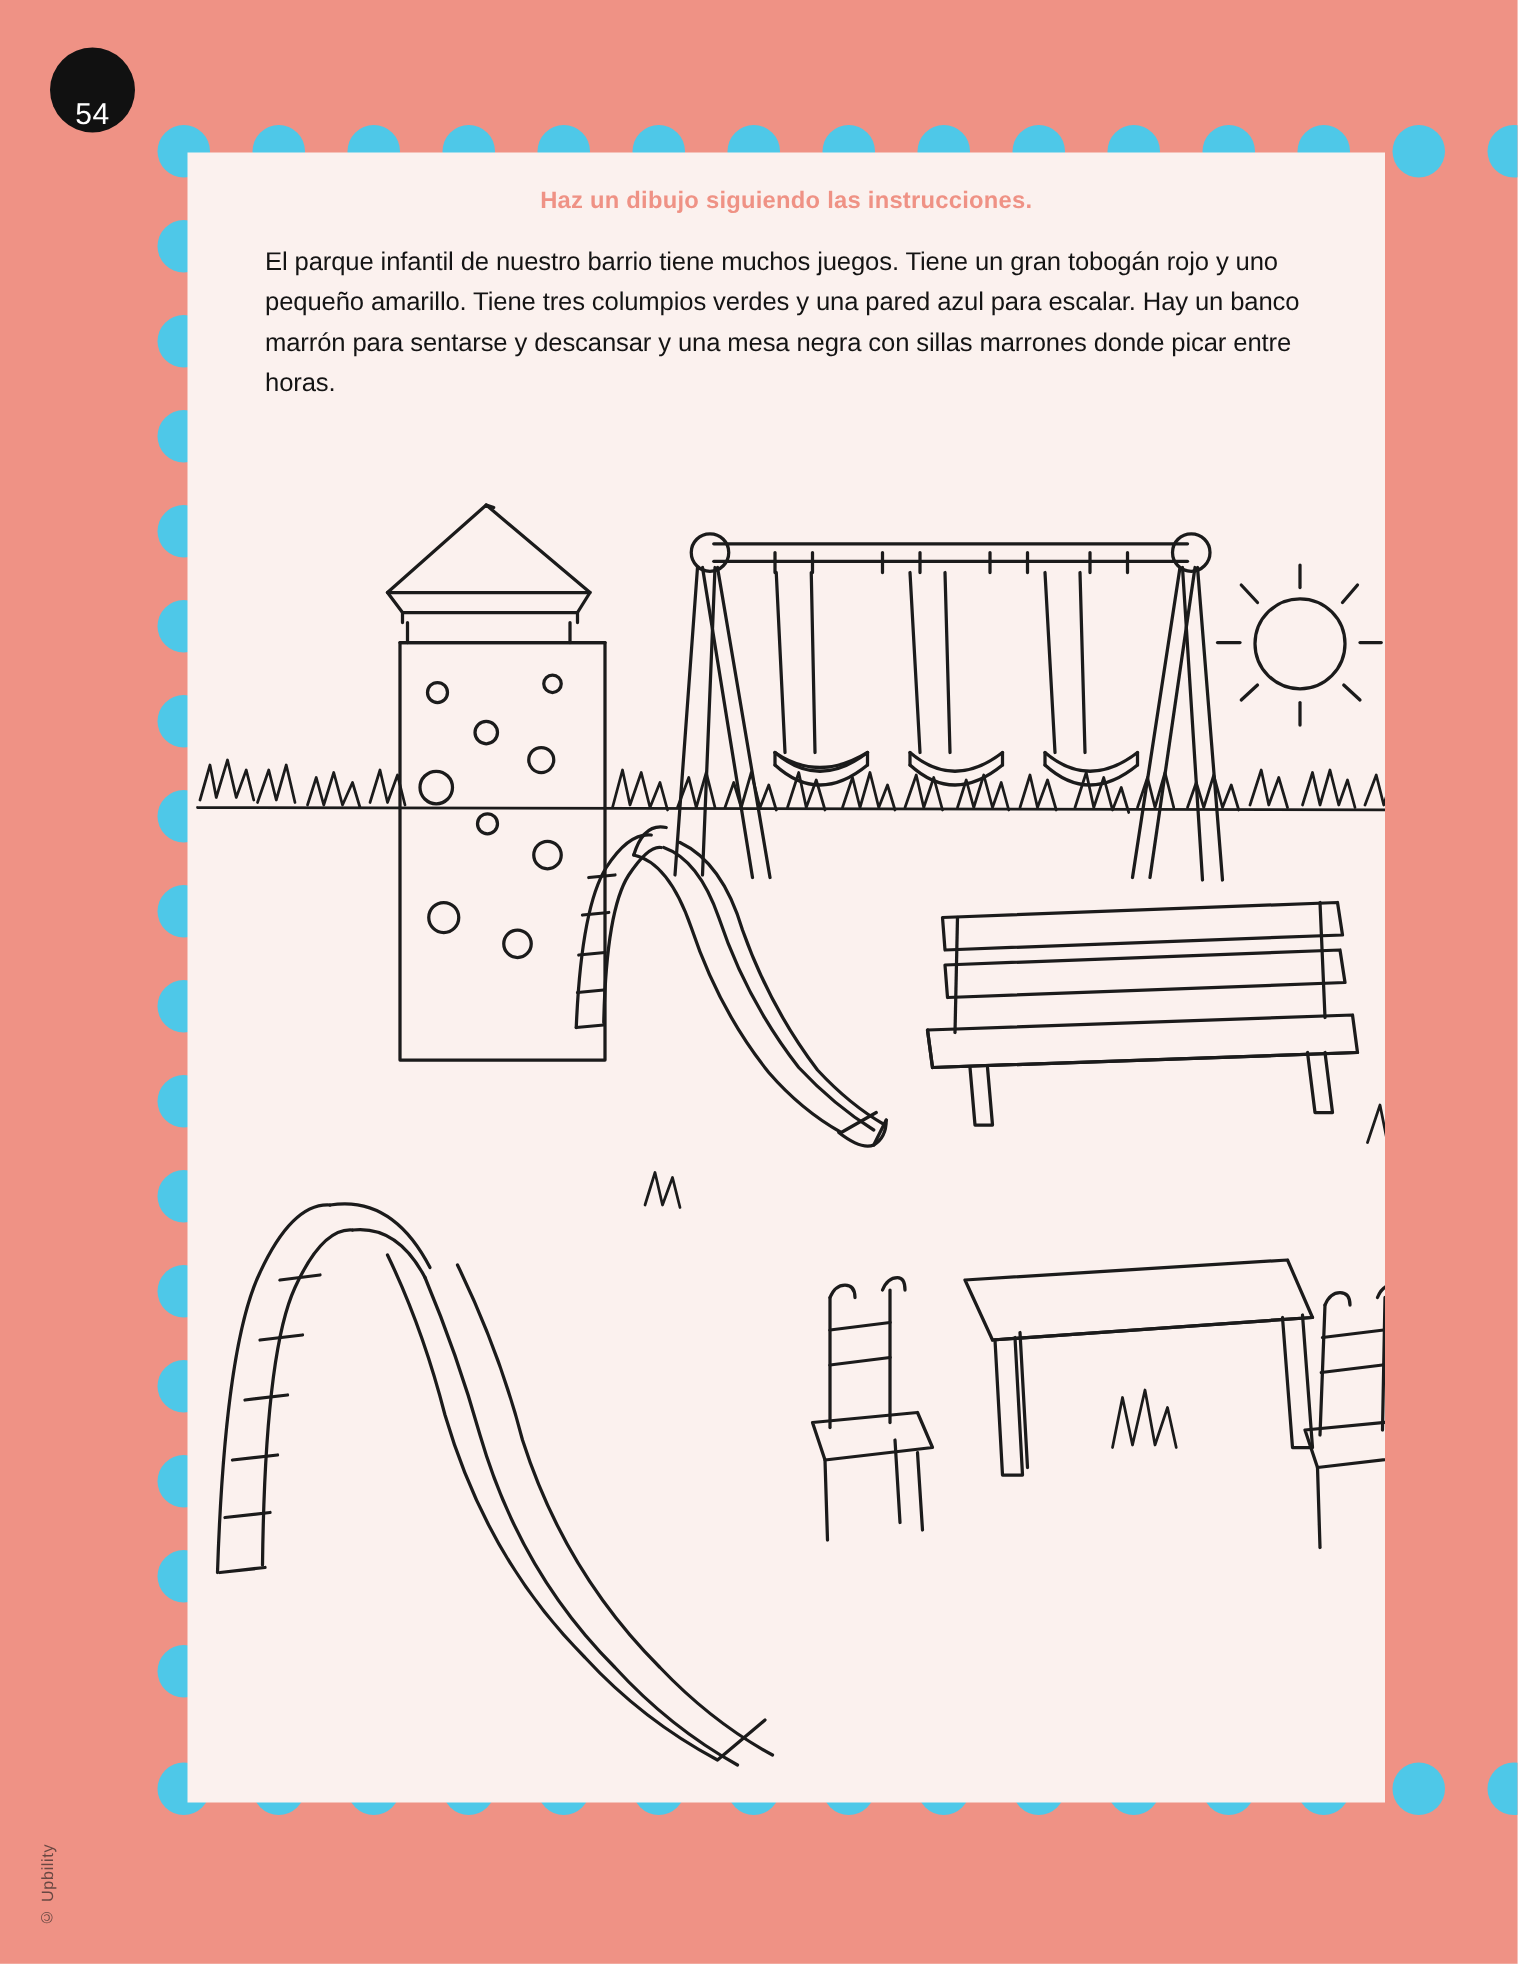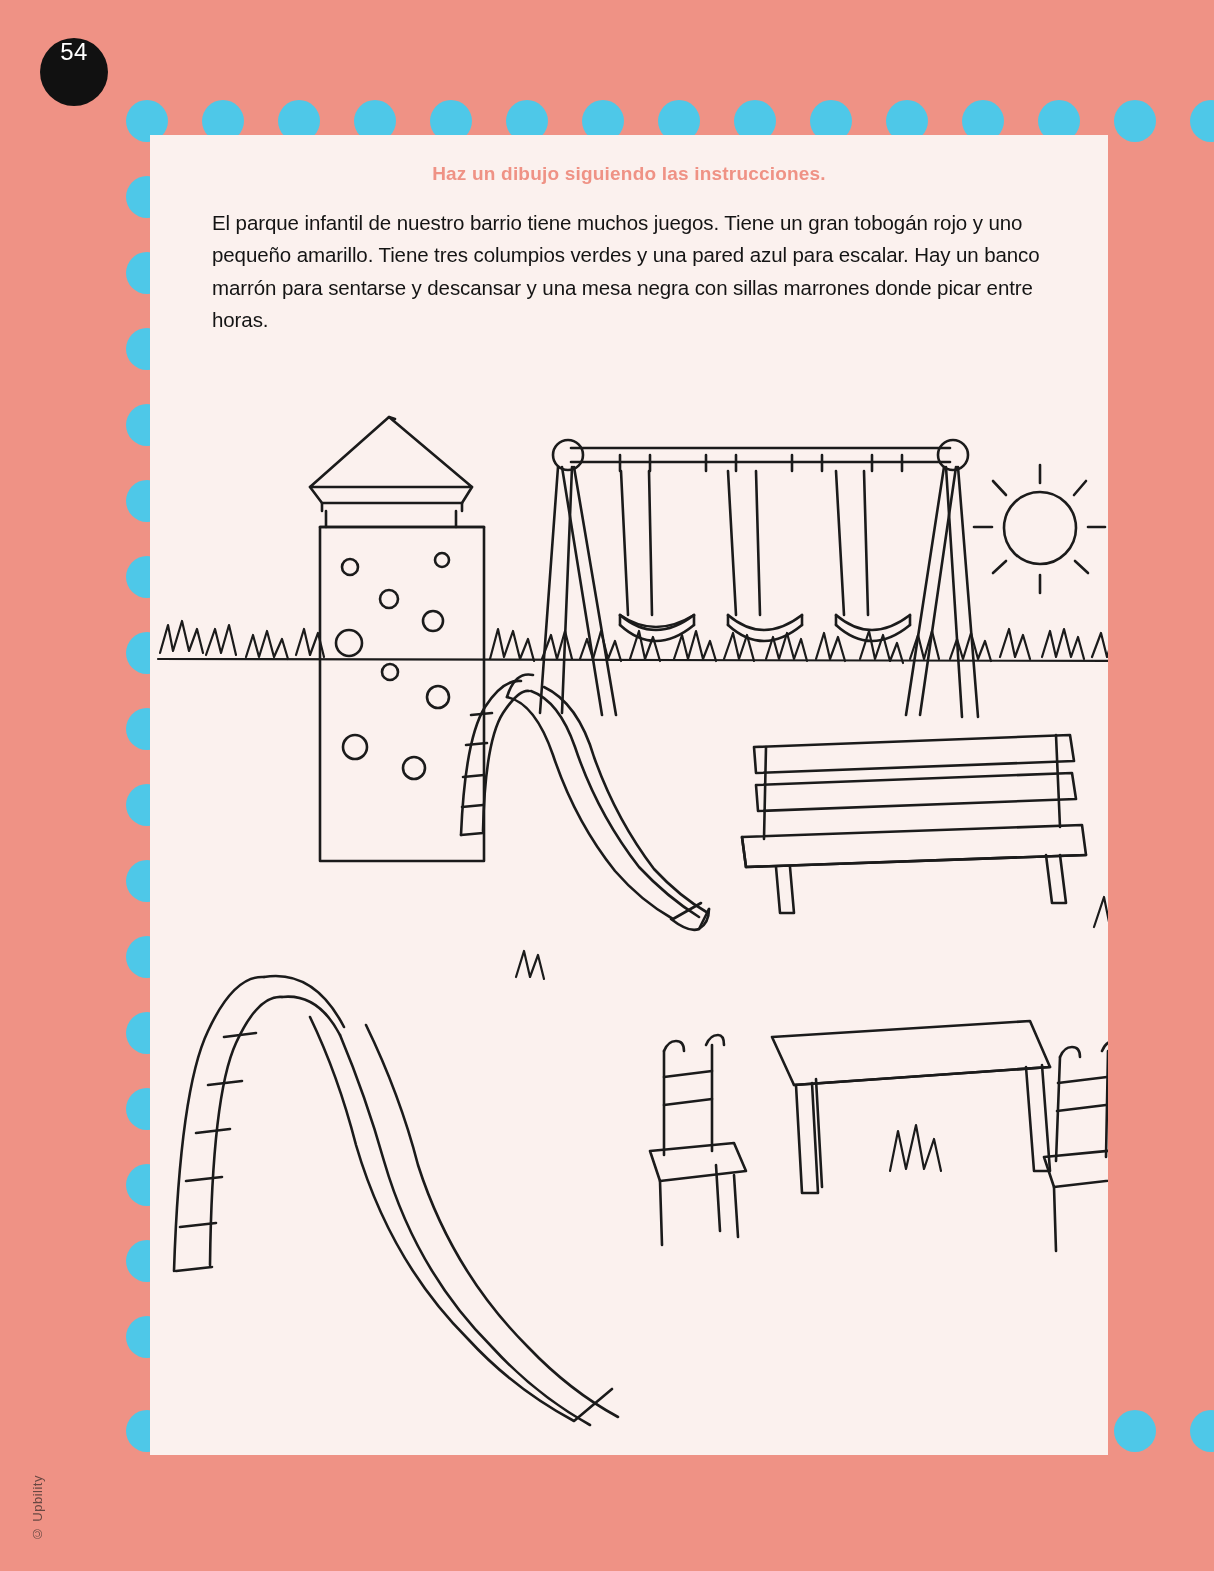--- a/index.html
+++ b/index.html
@@ -7,37 +7,36 @@
     width:1214px;height:1571px;
     background:#ef9285;
     font-family:"DejaVu Sans", sans-serif;
     position:relative;overflow:hidden;
   }
   
   .page-badge{
     position:absolute;left:40px;top:38px;
     width:68px;height:68px;border-radius:50%;
     background:#111;color:#fff;
-    display:flex;align-items:flex-start;justify-content:center;
+    display:flex;align-items:flex-end;justify-content:center;
     font-family:"Liberation Sans", sans-serif;
     font-size:24px;letter-spacing:.5px;
   }
   
   .dots{position:absolute;}
   .dot{
     position:absolute;width:42px;height:42px;border-radius:50%;
     background:#4ec8e8;
   }
   
   .card{
     position:absolute;left:150px;top:122px;
     width:958px;height:1320px;
     background:#fbf1ee;
     overflow:hidden;
-    margin-top:13px;
   }
   .instruction{
     margin:28px 40px 0 40px;
     text-align:center;
     color:#ef9285;
     font-family:"Liberation Sans", sans-serif;
     font-weight:bold;
     font-size:19px;
     letter-spacing:.2px;
   }

